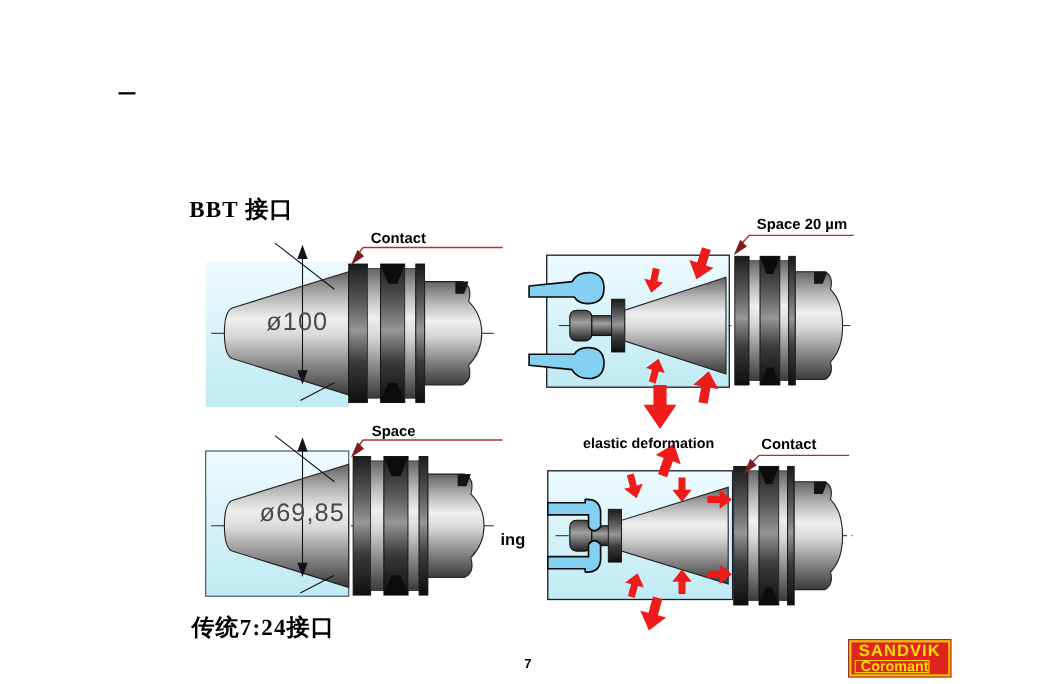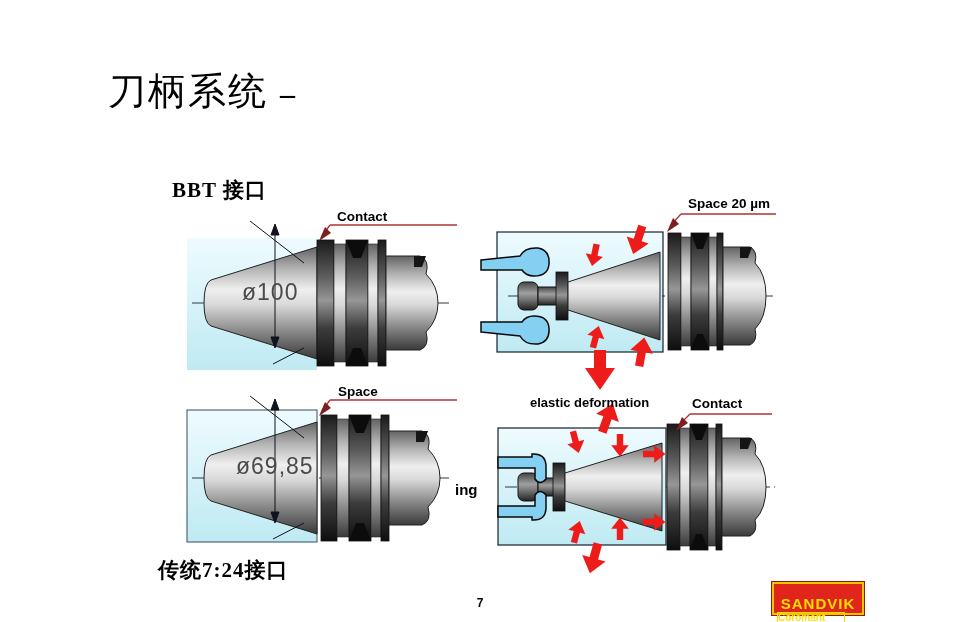--- a/index.html
+++ b/index.html
@@ -7,38 +7,38 @@
          font-family:"Liberation Sans",sans-serif;color:#000;}
   
   .title{position:absolute;left:108px;top:66px;display:flex;align-items:baseline;gap:12px;
          font-family:"Liberation Serif","DejaVu Serif",serif;}
   .title-main{font-size:38px;font-weight:500;letter-spacing:2px;}
   .title-dash{font-size:30px;font-weight:bold;}
   .title-sub{font-size:27px;font-weight:500;letter-spacing:1px;}
   
   .bbt-label{position:absolute;left:172px;top:176px;font-size:21px;font-weight:bold;
              font-family:"Liberation Serif","DejaVu Serif",serif;letter-spacing:1px;}
-  .footer-label{position:absolute;left:158px;top:556px;font-size:21px;font-weight:600;
+  .footer-label{position:absolute;left:174px;top:556px;font-size:21px;font-weight:600;
                 font-family:"Liberation Serif","DejaVu Serif",serif;letter-spacing:1px;}
   .page-number{position:absolute;left:470px;top:596px;width:20px;text-align:center;
                font-size:12px;font-weight:bold;}
   
   .dia{position:absolute;}
   svg text{font-family:"Liberation Sans",sans-serif;}
   .callout-text{font-size:13.5px;font-weight:bold;fill:#000;}
   .dim-text{font-size:23px;font-weight:normal;fill:#4a4a4a;letter-spacing:1px;}
   .clip-text{font-size:15px;font-weight:bold;fill:#000;}
   
   .logo{position:absolute;left:772px;top:582px;width:92px;height:33px;background:#e0251c;
         border:2px solid #efc400;box-shadow:0 0 0 1px #8a1a12;box-sizing:border-box;
         display:flex;flex-direction:column;align-items:stretch;}
   .logo-brand{color:#ffdf00;font-weight:bold;font-size:15px;line-height:16px;text-align:center;
-              letter-spacing:1px;font-family:"Liberation Sans",sans-serif;margin-top:12px;}
-  .logo-sub{border:1px solid #ffd700;margin:0 17px 2px 3px;color:#ffdf00;font-size:10px;
-            line-height:10px;text-align:left;font-weight:bold;}
+              letter-spacing:1px;font-family:"Liberation Sans",sans-serif;}
+  .logo-sub{border:1px solid #ffd700;margin:0 17px 2px 3px;color:#ffdf00;font-size:13px;
+            line-height:10px;text-align:right;font-weight:bold;}
   .down-arrow{position:absolute;left:583px;top:350px;}
 </style>
 </head>
 <body>
 
 <div class="slide">
 
   <svg width="0" height="0" style="position:absolute">
     <defs>
       <linearGradient id="gSteel" x1="0" y1="0" x2="0" y2="1">
@@ -66,21 +66,20 @@
         <stop offset="0" stop-color="#eefbfe"></stop>
           <stop offset="1" stop-color="#bfeaf3"></stop>
       </linearGradient>
       <path id="redArrow" d="M-4,-10 L4,-10 L4,4 L11,4 L0,18 L-11,4 L-4,4 Z" fill="#ee1b1b"></path>
       <path id="calloutHead" d="M0,0 L12,-8 L6,-14 Z" fill="#7d1f1f"></path>
       <path id="dimArrow" d="M0,0 L-4,11 L4,11 Z" fill="#10131f"></path>
     </defs>
   </svg>
 
   <div class="title">
-    <span class="title-main">刀柄系统</span>
     <span class="title-dash">–</span>
   </div>
 
   <div class="bbt-label">BBT 接口</div>
 
   <svg class="dia" style="left:180px;top:200px" width="290" height="178" viewBox="0 0 290 178">
     <rect x="7" y="38" width="130" height="132" fill="url(#gBlue)"></rect>
     <line x1="12" y1="103" x2="272" y2="103" stroke="#1a2233" stroke-width="0.9" stroke-dasharray="14 5 3 5"></line>
     <path d="M31,80 L137,47 L137,159 L31,126 Q24,123 24,103 Q24,83 31,80 Z" fill="url(#gSteel)" stroke="#222" stroke-width="1"></path>
     <g>

